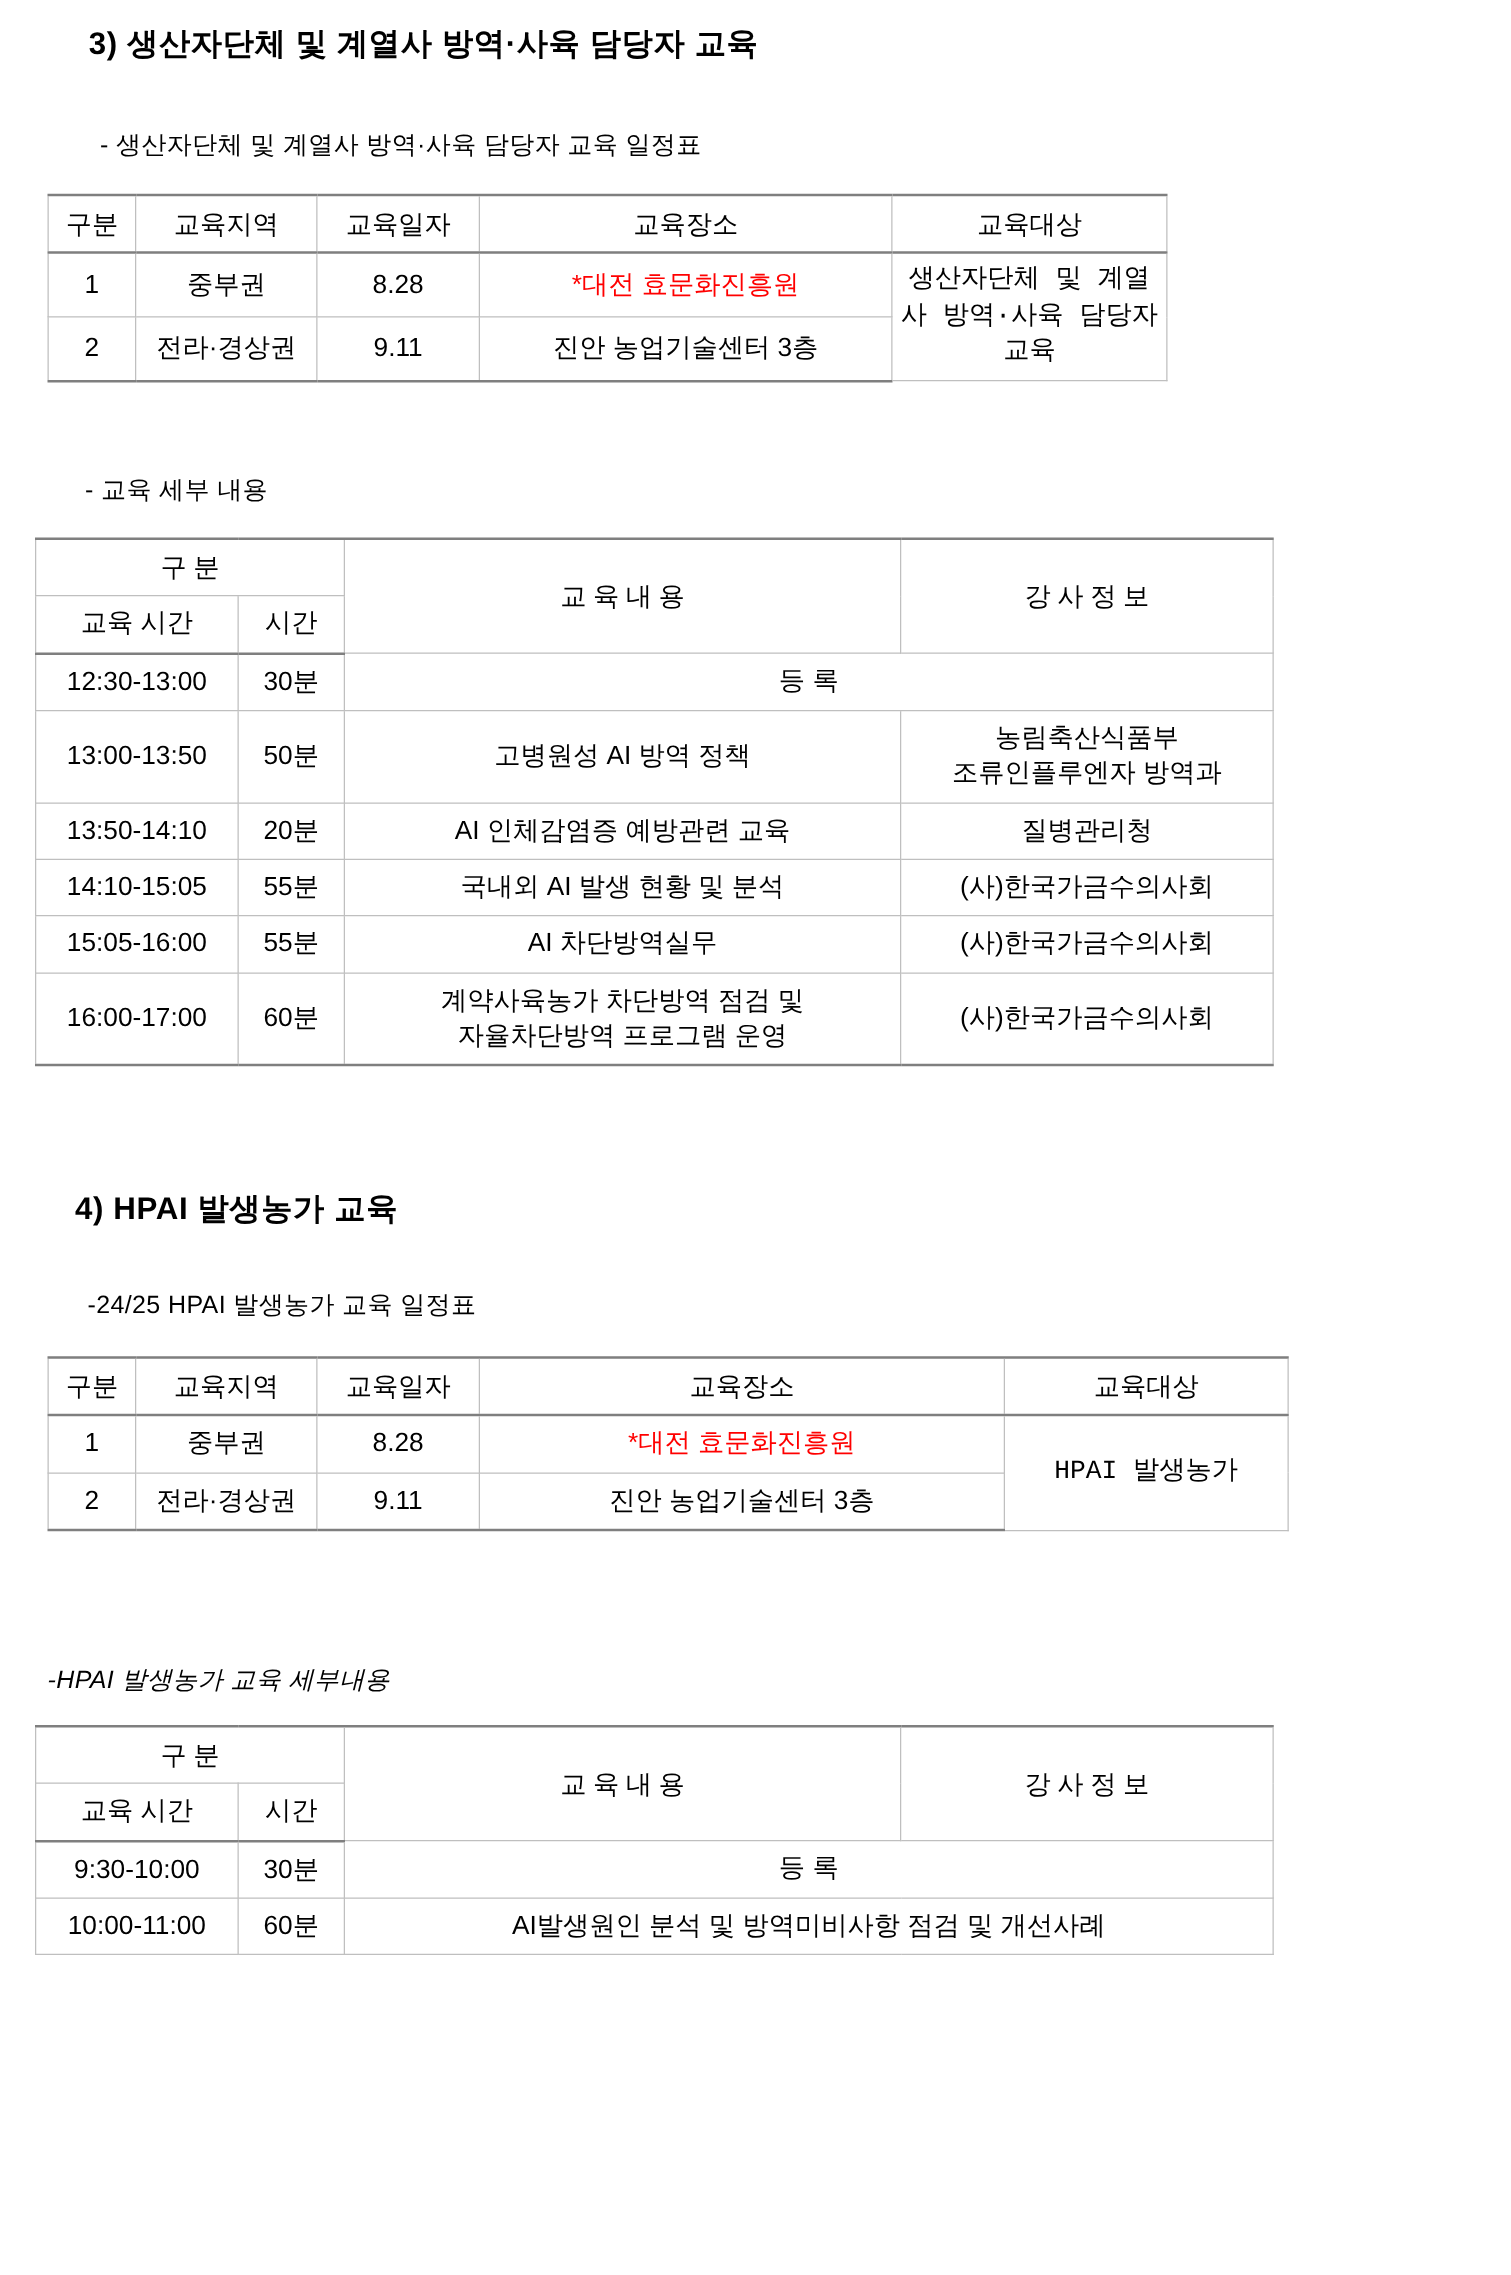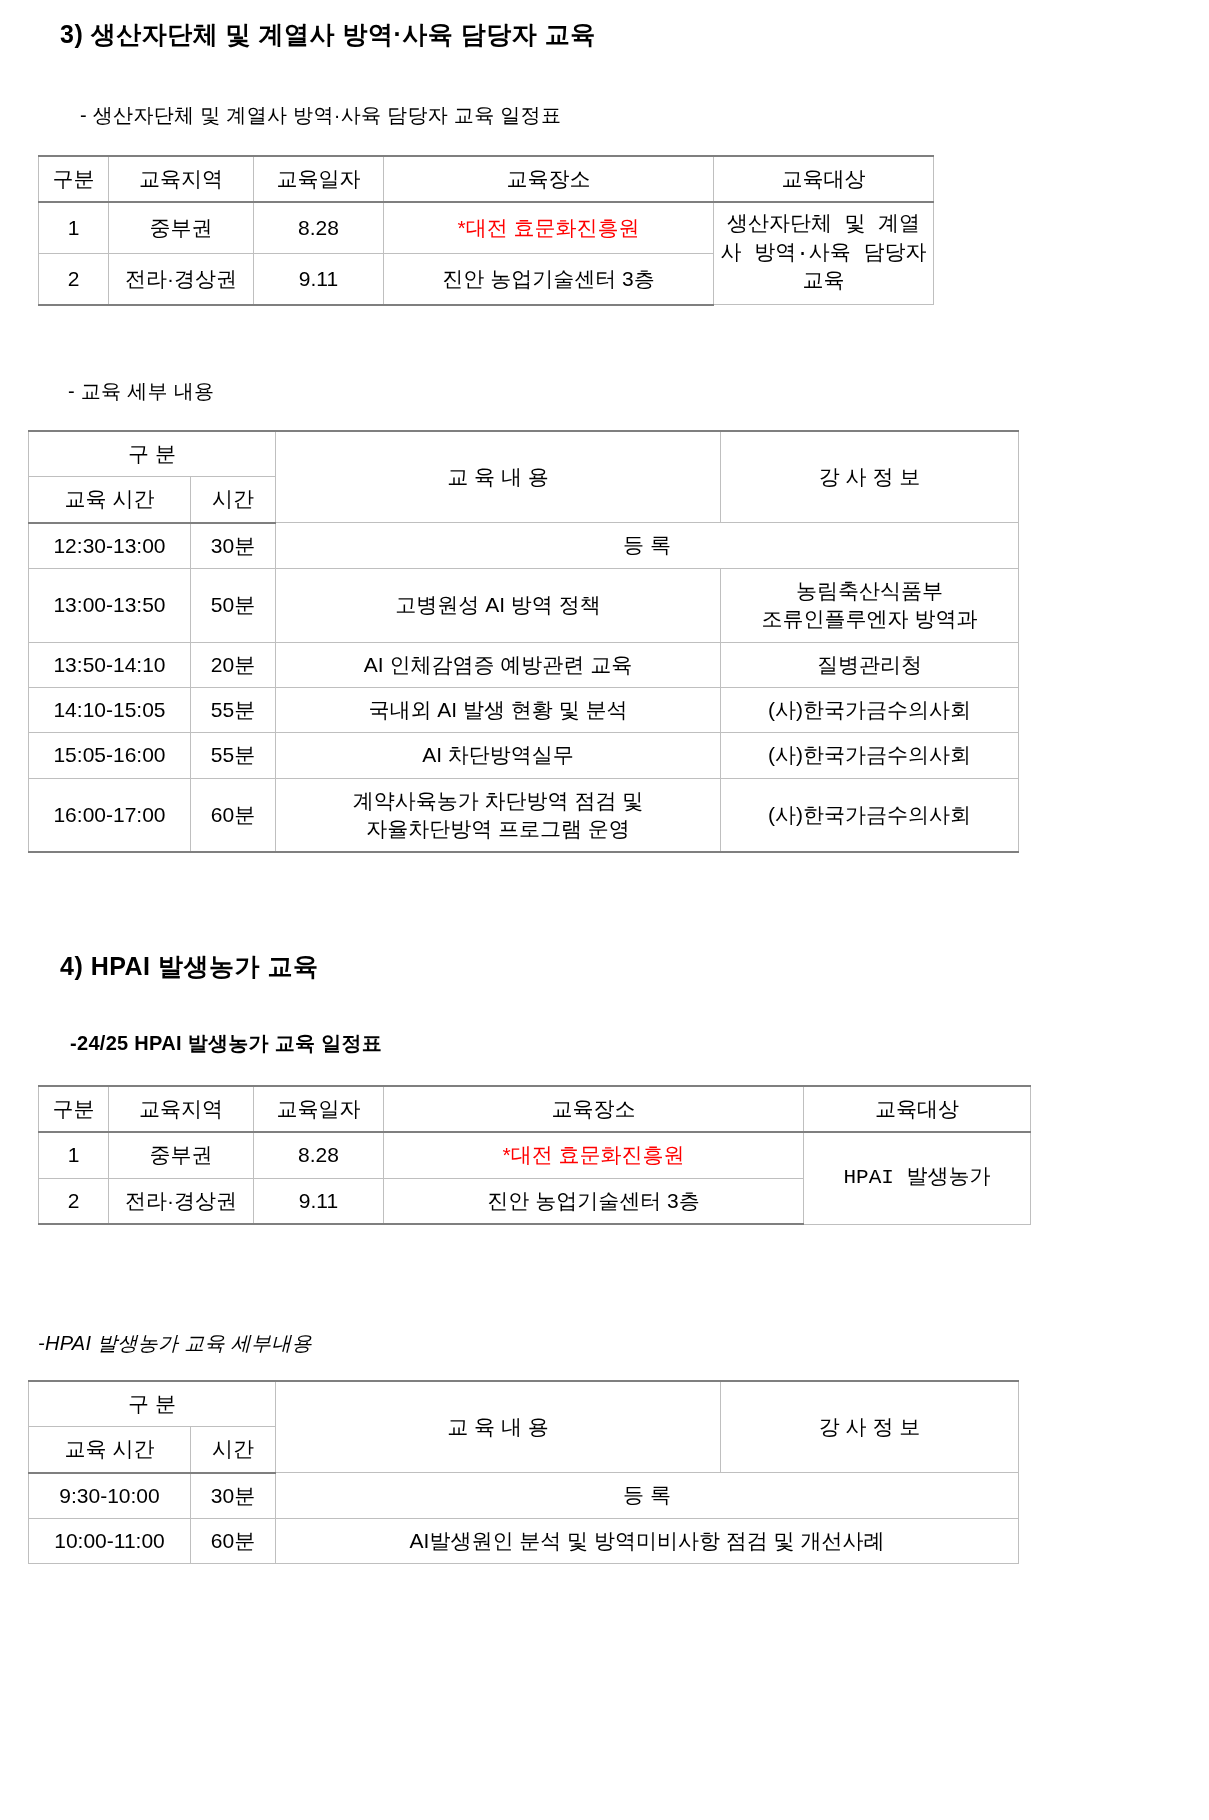--- a/index.html
+++ b/index.html
@@ -50,42 +50,43 @@
     border: 1px solid #bfbfbf;
     padding: 8px 6px;
     text-align: center;
     vertical-align: middle;
     font-weight: normal;
     line-height: 1.35;
   }
   table.doc-table .outer-top td,
   table.doc-table .outer-top th {
     border-top: 2px solid #7f7f7f;
+    font-family: Liberation Serif, serif;
   }
   table.doc-table .outer-bottom td {
     border-bottom: 2px solid #7f7f7f;
   }
   table.doc-table .hdr td {
     border-bottom: 2px solid #7f7f7f;
   }
   .cell-left { text-align: left; padding-left: 14px; font-family: Liberation Mono, monospace; }
   .red { color: #ff0000; }
 
   
   .pos { position: absolute; }
 
-  #h-3   { left: 60px;  top: 18px; }
+  #h-3   { left: 71px;  top: 18px; }
   #sub-1 { left: 80px;  top: 102px; }
   #tbl-1 { left: 38px;  top: 155px; width: 895px; }
 
   #sub-2 { left: 68px;  top: 378px; }
   #tbl-2 { left: 28px;  top: 430px; width: 990px; }
 
   #h-4   { left: 60px;  top: 950px; text-align: center; }
-  #sub-3 { left: 70px;  top: 1030px; font-weight: bold; }
+  #sub-3 { left: 70px;  top: 1030px; }
   #tbl-3 { left: 38px;  top: 1085px; width: 992px; }
 
   #sub-4 { left: 38px;  top: 1330px; font-style: italic; }
   #tbl-4 { left: 28px;  top: 1380px; width: 990px; }
 
   .t1-c0 { width: 70px; }
   .t1-c1 { width: 145px; }
   .t1-c2 { width: 130px; }
   .t1-c3 { width: 330px; }
   .t1-c4 { width: 220px; }

